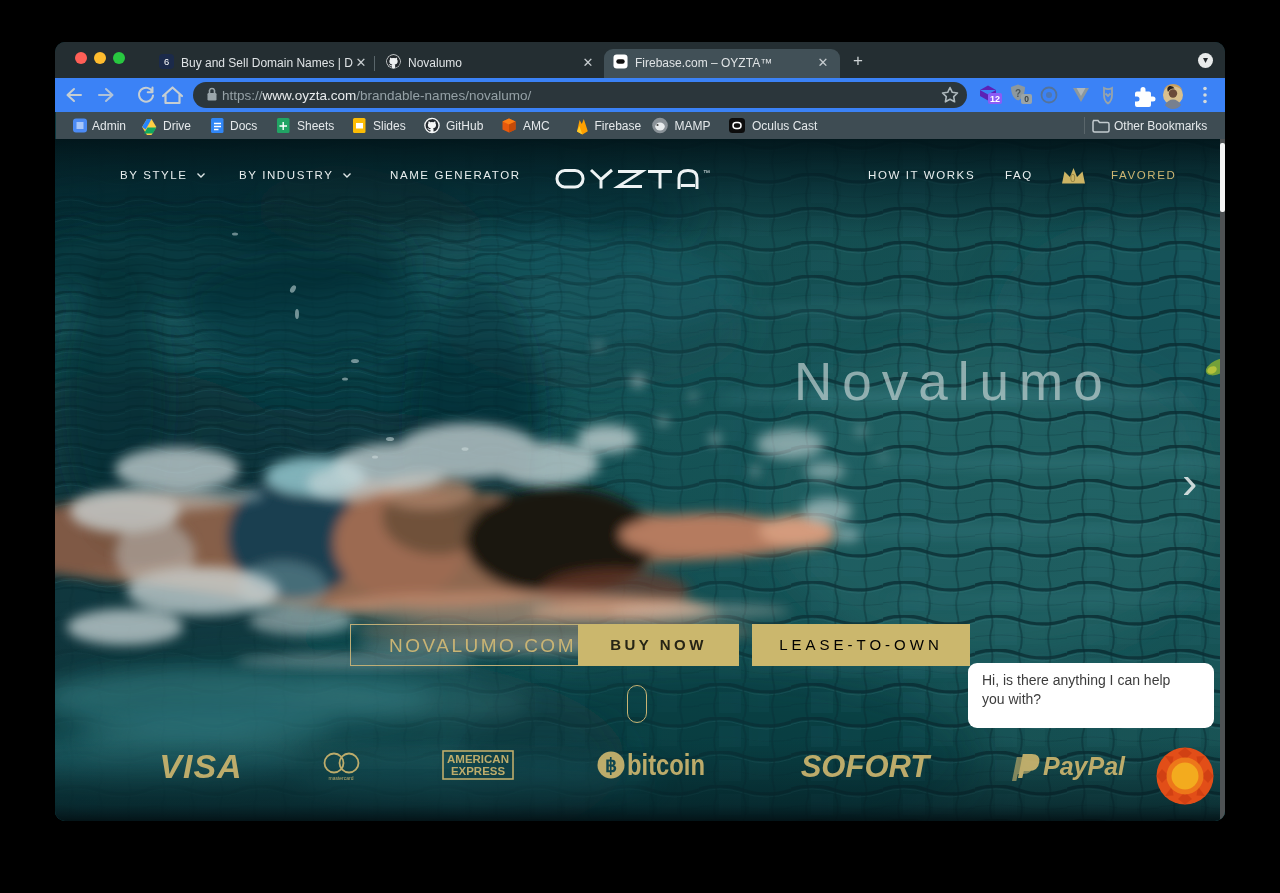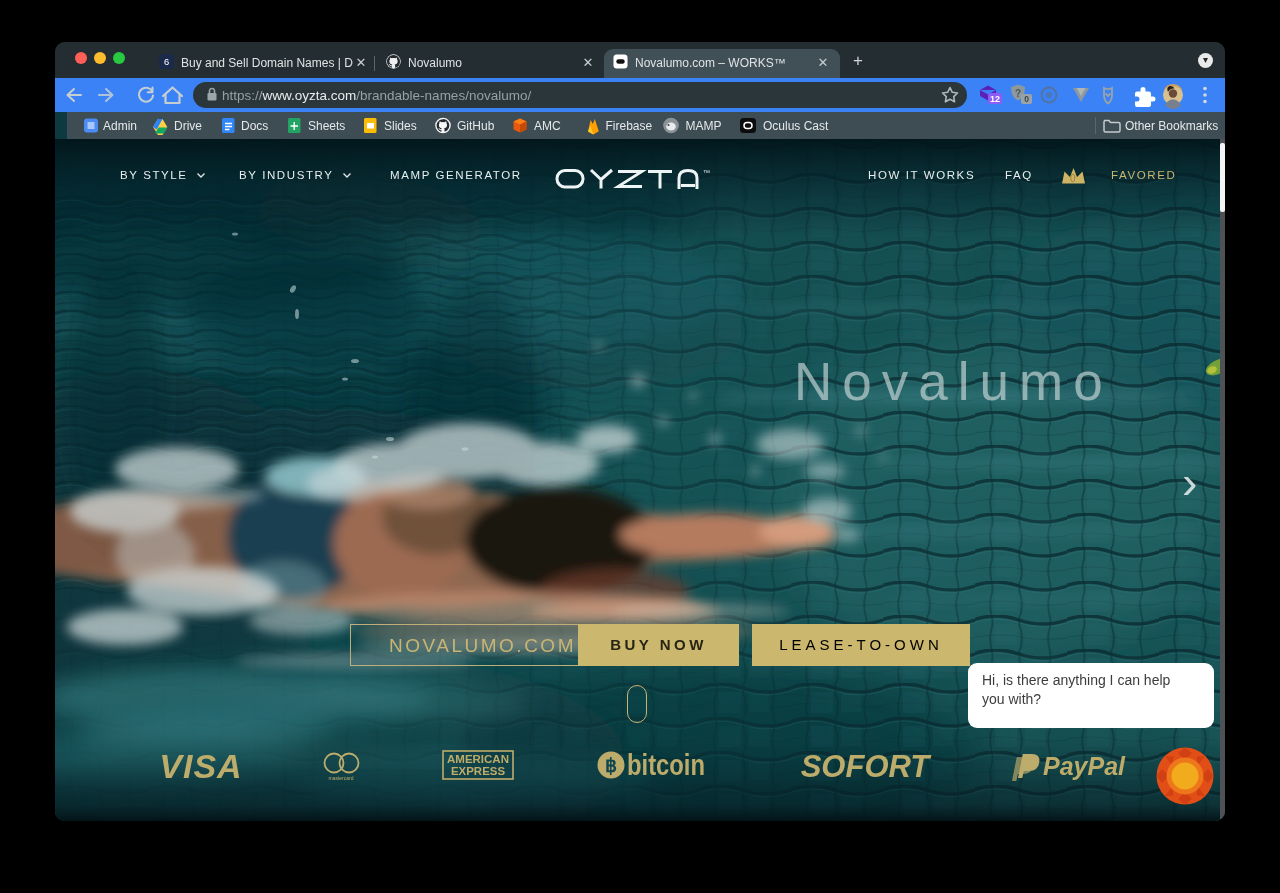--- a/index.html
+++ b/index.html
@@ -11,21 +11,21 @@
   #tabbar { position:absolute; left:0; top:0; width:1170px; height:36px; background:#242e32; }
   .tl { position:absolute; top:9.5px; width:12px; height:12px; border-radius:50%; }
   .tab { position:absolute; top:7px; height:29px; }
   .tab .fav { position:absolute; left:9px; top:5px; width:15px; height:15px; }
   .tab .ttl { position:absolute; left:31px; top:7px; font-size:12px; color:#dfe3e5; white-space:nowrap; overflow:hidden; }
   .tab .x { position:absolute; top:7px; width:14px; height:14px; color:#c7cdd0; font-size:13px; line-height:14px; text-align:center; }
   #tab3 { background:#415057; border-radius:9px 9px 0 0; }
   .tabsep { position:absolute; top:14px; width:1px; height:15px; background:#55606500; background:#5a666b; }
   
   #toolbar { position:absolute; left:0; top:36px; width:1170px; height:34px; background:#3b82f6; }
-  #bookbar { position:absolute; left:12px; top:70px; width:1170px; height:27px; background:#3e4c53; }
+  #bookbar { position:absolute; left:1px; top:70px; width:1170px; height:27px; background:#3e4c53; }
   
   #content { position:absolute; left:0; top:97px; width:1170px; height:682px; overflow:hidden; }
   #nav { position:absolute; left:0; top:0; width:1170px; height:75px; color:#e8eeee;
     font-size:11.5px; letter-spacing:1.6px; }
   .nv { position:absolute; top:30px; white-space:nowrap; }
   .gold { color:#cdb572;padding-left:16px; }
   .btnrow { position:absolute; }
   #b1 { left:248px; top:485px; width:265px; height:42px; border:1px solid #bfae77;
     color:#c9b474; font-size:19px; letter-spacing:2.5px; text-align:center; line-height:41px;margin-left:47px; }
   #b2 { left:523px; top:485px; width:161px; height:42px; background:#cbb76d;
@@ -63,21 +63,21 @@
           <path d="M8 .5C3.85.5.5 3.85.5 8c0 3.32 2.15 6.13 5.13 7.12.38.07.52-.16.52-.36 0-.18-.01-.77-.01-1.4-1.89.35-2.37-.46-2.52-.88-.08-.22-.45-.88-.77-1.06-.26-.14-.64-.49-.01-.5.59-.01 1.01.54 1.15.77.68 1.14 1.75.82 2.19.62.07-.49.26-.82.48-1-1.67-.19-3.42-.84-3.42-3.71 0-.82.29-1.49.77-2.02-.08-.19-.34-.96.07-1.99 0 0 .63-.2 2.06.77.6-.17 1.24-.25 1.88-.25s1.28.08 1.88.25c1.43-.97 2.06-.77 2.06-.77.41 1.03.15 1.8.07 1.99.48.53.77 1.19.77 2.02 0 2.88-1.76 3.52-3.43 3.71.27.23.51.68.51 1.39 0 1-.01 1.81-.01 2.06 0 .2.14.43.52.36A7.52 7.52 0 0 0 15.5 8c0-4.15-3.35-7.5-7.5-7.5z" fill="#23292d" transform="translate(8 8) scale(0.93) translate(-8 -8)"></path>
         </svg>
       <div class="ttl">Novalumo</div>
       <div class="x" style="left:204px;">✕</div>
     </div>
     <div class="tab" id="tab3" style="left:549px; width:236px;">
       <svg class="fav" viewBox="0 0 16 16">
           <rect x="0.5" y="0.5" width="15" height="15" rx="3.5" fill="#fff"></rect>
           <rect x="3.5" y="5.5" width="9" height="5" rx="2.5" fill="#111"></rect>
         </svg>
-      <div class="ttl">Novalumo.com – WORKS™</div>
+      <div class="ttl">Firebase.com – OYZTA™</div>
       <div class="x" style="left:212px;">✕</div>
     </div>
     <div style="position:absolute; left:796px; top:12px; width:14px; height:14px; color:#cfd4d6; font-size:17px; line-height:13px; text-align:center;">+</div>
     <div style="position:absolute; left:1143px; top:11px; width:15px; height:15px; border-radius:50%; background:#e8eaea; color:#24292c; text-align:center; font-size:10px; line-height:14px;">▾</div>
   </div>
 
   <div id="toolbar">
     <svg width="1170" height="34" viewBox="0 0 1170 34">
       <g stroke="#c6ced2" stroke-width="2" fill="none" stroke-linecap="round" stroke-linejoin="round">
         <path d="M26,17 H13 M19,11 l-6.5,6 6.5,6"></path>
@@ -364,21 +364,21 @@
       <rect width="1170" height="100" fill="url(#topdark)"></rect>
       <rect y="600" width="1170" height="82" fill="url(#botdark)"></rect>
     </svg>
     <div id="nav">
       <div class="nv" style="left:65px;">BY STYLE <svg width="10" height="7" viewBox="0 0 10 7" style="margin-left:4px;">
             <path d="M1.5,1.5 L5,5 L8.5,1.5" stroke="#dde6e6" stroke-width="1.4" fill="none"></path>
           </svg></div>
       <div class="nv" style="left:184px;">BY INDUSTRY <svg width="10" height="7" viewBox="0 0 10 7" style="margin-left:4px;">
             <path d="M1.5,1.5 L5,5 L8.5,1.5" stroke="#dde6e6" stroke-width="1.4" fill="none"></path>
           </svg></div>
-      <div class="nv" style="left:335px;">MAMP GENERATOR</div>
+      <div class="nv" style="left:335px;">NAME GENERATOR</div>
       <svg style="position:absolute; left:500px; top:29px;" width="160" height="22" viewBox="0 0 160 22">
         <g stroke="#eef3f4" stroke-width="3" fill="none">
           <rect x="2" y="2.5" width="26" height="16.5" rx="8"></rect>
           <path d="M36,2 l10,9.5 M57,2 l-11,9.5 v9"></path>
           <path d="M63,3.5 h24 l-24,15 h24" stroke-width="2.8"></path>
           <path d="M93,3.5 h24 M105,3.5 v17"></path>
           <path d="M124,21 v-11 q0,-7.5 9,-7.5 q9,0 9,7.5 v11 M126,17.5 h14"></path>
         </g>
         <text x="148" y="7" font-size="7" fill="#dfe7e8" font-family="Liberation Sans">™</text>
       </svg>

